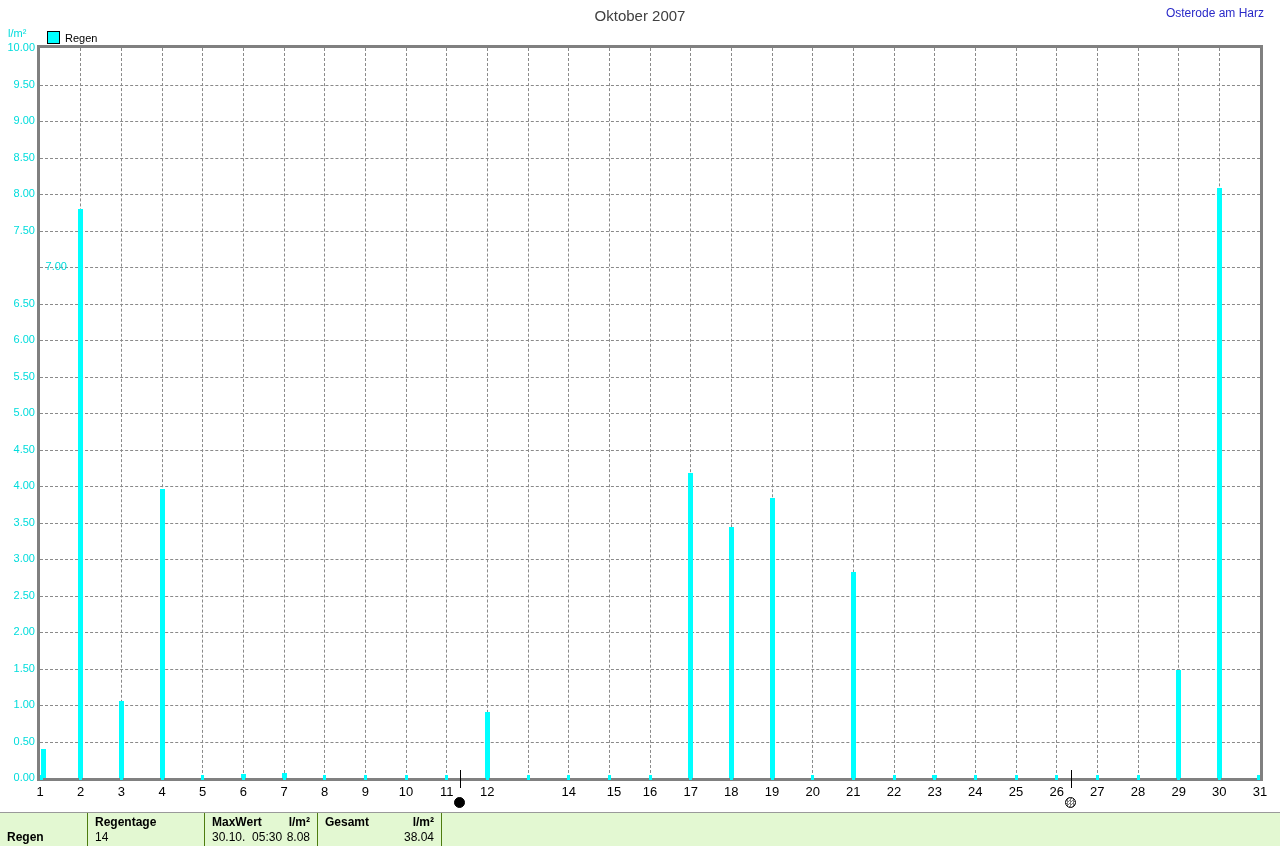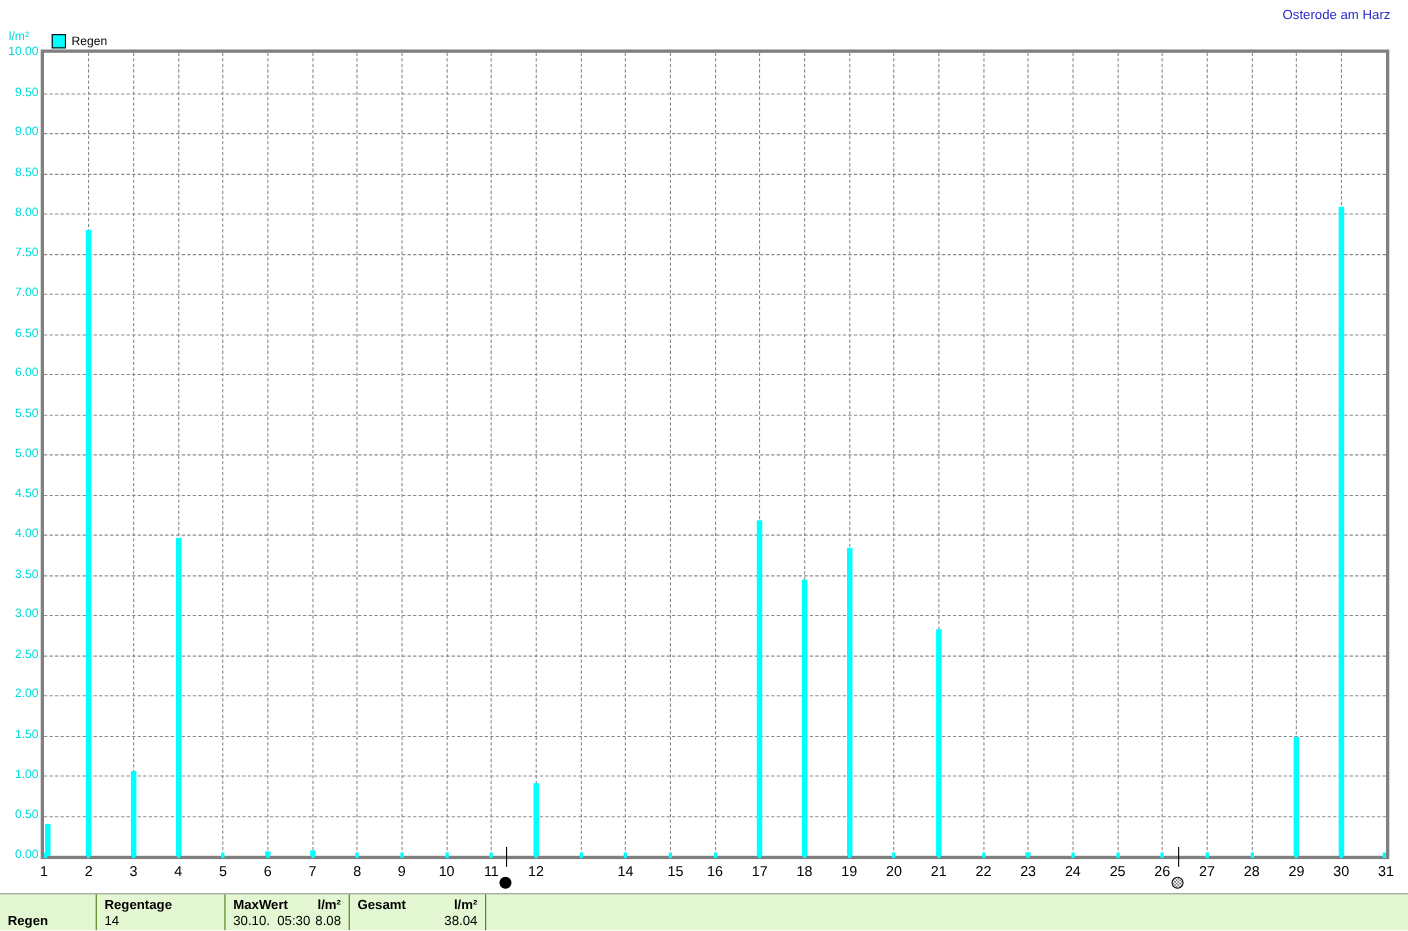--- a/index.html
+++ b/index.html
@@ -42,20 +42,21 @@
   .cell-header{display:flex;justify-content:space-between;font-size:12px;font-weight:bold;color:#000;}
   .cell-value{display:flex;justify-content:space-between;font-size:12px;color:#000;}
   .cell-value span,.cell-header span{white-space:pre;}
   .rowlabel{font-weight:bold;}
 </style>
 </head>
 <body>
 
 <div class="screen">
 
+  <div class="title">Oktober 2007</div>
   <div class="station">Osterode am Harz</div>
 
   <div class="unit-label">l/m²</div>
 
   <div class="legend">
     <span class="swatch"></span>
     <span class="legend-label">Regen</span>
   </div>
 
   <div class="plot-frame">
@@ -164,21 +165,21 @@
       <div class="ylabel" style="top: 625px;">2.00</div>
       <div class="ylabel" style="top: 588.5px;">2.50</div>
       <div class="ylabel" style="top: 552px;">3.00</div>
       <div class="ylabel" style="top: 515.5px;">3.50</div>
       <div class="ylabel" style="top: 479px;">4.00</div>
       <div class="ylabel" style="top: 442.5px;">4.50</div>
       <div class="ylabel" style="top: 406px;">5.00</div>
       <div class="ylabel" style="top: 369.5px;">5.50</div>
       <div class="ylabel" style="top: 333px;">6.00</div>
       <div class="ylabel" style="top: 296.5px;">6.50</div>
-      <div class="ylabel" style="top: 260px;">7.00</div>
+      <div class="ylabel" style="top: 260px; margin-left: 32px;">7.00</div>
       <div class="ylabel" style="top: 223.5px;">7.50</div>
       <div class="ylabel" style="top: 187px;">8.00</div>
       <div class="ylabel" style="top: 150.5px;">8.50</div>
       <div class="ylabel" style="top: 114px;">9.00</div>
       <div class="ylabel" style="top: 77.5px;">9.50</div>
       <div class="ylabel" style="top: 41px;">10.00</div>
       <div class="xlabel" style="left: 25px; top: 784px;">1</div>
       <div class="xlabel" style="left: 65.6667px; top: 784px;">2</div>
       <div class="xlabel" style="left: 106.333px; top: 784px;">3</div>
       <div class="xlabel" style="left: 147px; top: 784px;">4</div>

